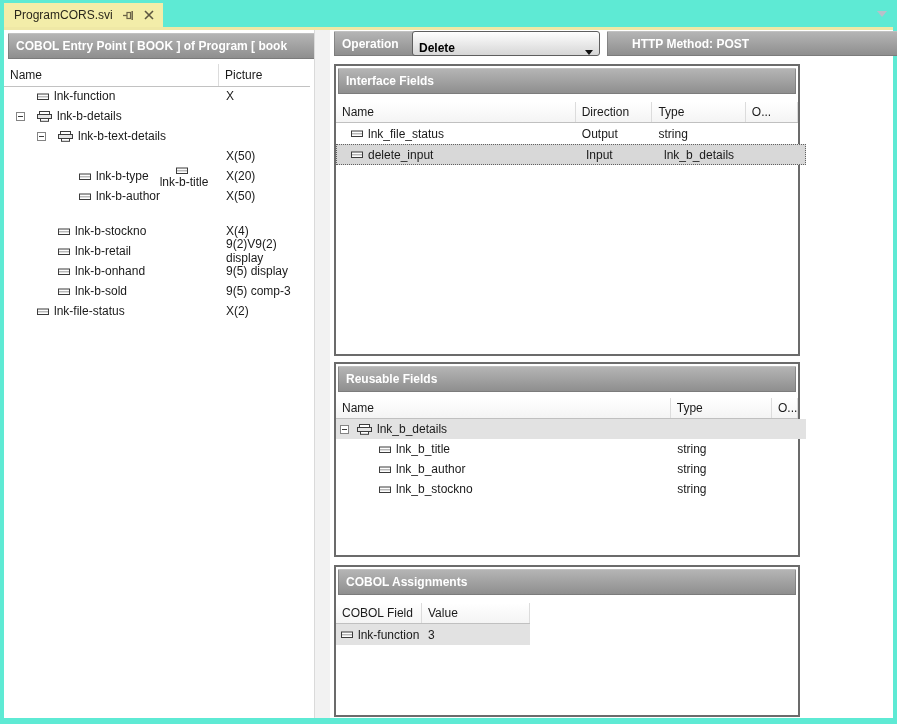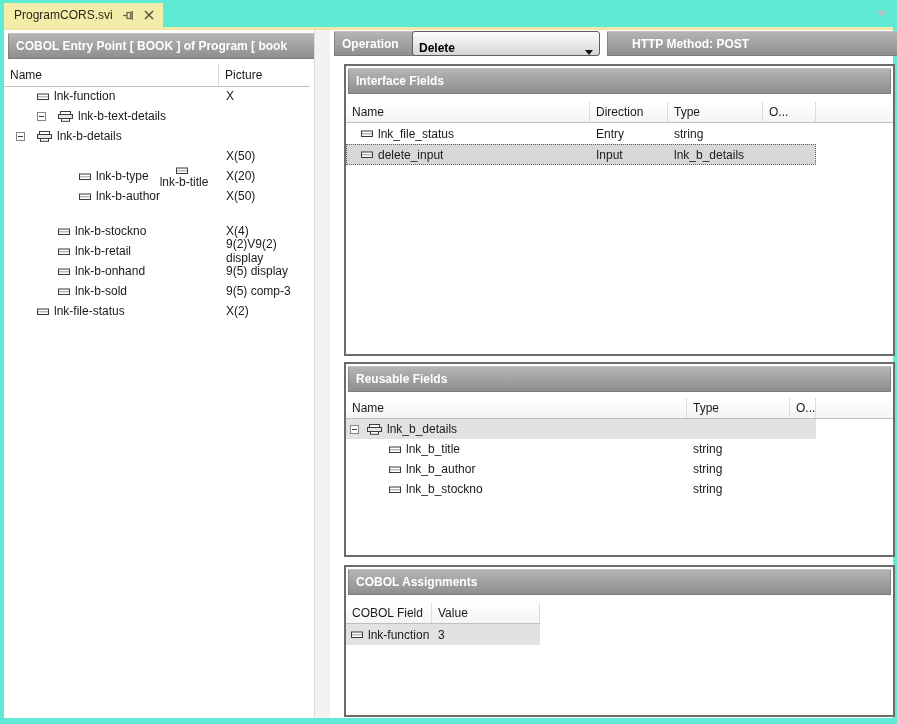--- a/index.html
+++ b/index.html
@@ -34,21 +34,21 @@
   .divider{position:absolute;left:310px;top:0;width:16px;height:688px;background:#F2F2F2;border-left:1px solid #dadada;}
   
   .right-pane{position:absolute;left:326px;top:0;width:563px;height:688px;background:#fff;}
   .op-label{position:absolute;left:4px;top:1px;width:72px;height:25px;}
   .combo{position:absolute;left:82px;top:1px;width:188px;height:25px;border:1px solid #5e5e5e;border-radius:3px;
          background:linear-gradient(#fefefe,#d6d6d6);display:flex;align-items:flex-end;padding:0 6px;
          font-weight:bold;color:#000;box-sizing:border-box;}
   .combo-arrow{margin-left:auto;width:0;height:0;border-left:4px solid transparent;
          border-right:4px solid transparent;border-top:5px solid #111;}
   .http-box{position:absolute;left:277px;top:1px;width:278px;height:25px;padding-left:25px;}
-  .section{position:absolute;left:4px;width:551px;border:2px solid #6B6B6B;background:#fff;box-sizing:border-box;margin-left:10px;}
+  .section{position:absolute;left:4px;width:466px;border:2px solid #6B6B6B;background:#fff;box-sizing:border-box;}
   .sec-if{top:34px;height:292px;}
   .sec-rf{top:332px;height:195px;}
   .sec-ca{top:535px;height:152px;}
   .sec-bar{height:26px;margin:2px;}
   .thead{display:flex;height:20px;align-items:center;border-bottom:1px solid #c0c0c0;background:linear-gradient(#ffffff,#f4f4f4);}
   .thead.mt8{margin-top:8px;} .thead.mt6{margin-top:6px;}
   .hcell{height:100%;display:flex;align-items:center;padding-left:6px;border-right:1px solid #dcdcdc;box-sizing:border-box;}
   .hcell.last{border-right:1px solid #dcdcdc;}
   .trow{display:flex;height:21px;align-items:center;position:relative;}
   .trow.h20{height:20px;}
@@ -100,51 +100,51 @@
             <span class="exp-slot"></span>
             <span class="node-icon">
               <svg width="14" height="9" viewBox="0 0 14 9">
                 <rect x="1.5" y="2" width="11" height="5.5" fill="#fdfdfd" stroke="#3c3c3c"></rect>
                 <line x1="2" y1="4.8" x2="12" y2="4.8" stroke="#9a9a9a"></line>
               </svg>
             </span>
             <span>lnk-function</span>
             <span class="pic-val">X</span>
           </div>
+          <div class="tree-row" style="padding-left: 12px;">
+            <span class="exp-slot">
+              <svg width="9" height="9" viewBox="0 0 9 9">
+                <rect x="0.5" y="0.5" width="8" height="8" fill="#ffffff" stroke="#848484"></rect>
+                <line x1="2" y1="4.5" x2="7" y2="4.5" stroke="#3c3c3c"></line>
+              </svg>
+            </span>
+            <span class="node-icon">
+              <svg width="17" height="11" viewBox="0 0 17 11">
+                <rect x="3.5" y="0.5" width="10" height="3.5" fill="#ffffff" stroke="#3c3c3c"></rect>
+                <rect x="1.5" y="3.5" width="14" height="4" fill="#e6e6e6" stroke="#3c3c3c"></rect>
+                <rect x="4.5" y="7.5" width="8" height="2.8" fill="#ffffff" stroke="#3c3c3c"></rect>
+              </svg>
+            </span>
+            <span>lnk-b-details</span>
+          </div>
           <div class="tree-row" style="padding-left: 33px;">
             <span class="exp-slot">
               <svg width="9" height="9" viewBox="0 0 9 9">
                 <rect x="0.5" y="0.5" width="8" height="8" fill="#ffffff" stroke="#848484"></rect>
                 <line x1="2" y1="4.5" x2="7" y2="4.5" stroke="#3c3c3c"></line>
               </svg>
             </span>
             <span class="node-icon">
               <svg width="17" height="11" viewBox="0 0 17 11">
                 <rect x="3.5" y="0.5" width="10" height="3.5" fill="#ffffff" stroke="#3c3c3c"></rect>
                 <rect x="1.5" y="3.5" width="14" height="4" fill="#e6e6e6" stroke="#3c3c3c"></rect>
                 <rect x="4.5" y="7.5" width="8" height="2.8" fill="#ffffff" stroke="#3c3c3c"></rect>
               </svg>
             </span>
             <span>lnk-b-text-details</span>
-          </div>
-          <div class="tree-row" style="padding-left: 12px;">
-            <span class="exp-slot">
-              <svg width="9" height="9" viewBox="0 0 9 9">
-                <rect x="0.5" y="0.5" width="8" height="8" fill="#ffffff" stroke="#848484"></rect>
-                <line x1="2" y1="4.5" x2="7" y2="4.5" stroke="#3c3c3c"></line>
-              </svg>
-            </span>
-            <span class="node-icon">
-              <svg width="17" height="11" viewBox="0 0 17 11">
-                <rect x="3.5" y="0.5" width="10" height="3.5" fill="#ffffff" stroke="#3c3c3c"></rect>
-                <rect x="1.5" y="3.5" width="14" height="4" fill="#e6e6e6" stroke="#3c3c3c"></rect>
-                <rect x="4.5" y="7.5" width="8" height="2.8" fill="#ffffff" stroke="#3c3c3c"></rect>
-              </svg>
-            </span>
-            <span>lnk-b-details</span>
           </div>
           <div class="tree-row" style="padding-left: 54px; flex-direction: column;">
             <span class="exp-slot"></span>
             <span class="node-icon">
               <svg width="14" height="9" viewBox="0 0 14 9">
                 <rect x="1.5" y="2" width="11" height="5.5" fill="#fdfdfd" stroke="#3c3c3c"></rect>
                 <line x1="2" y1="4.8" x2="12" y2="4.8" stroke="#9a9a9a"></line>
               </svg>
             </span>
             <span>lnk-b-title</span>
@@ -253,21 +253,21 @@
             <div class="trow">
               <div class="cell if-name" style="padding-left: 14px;">
                 <span class="node-icon">
                   <svg width="14" height="9" viewBox="0 0 14 9">
                     <rect x="1.5" y="2" width="11" height="5.5" fill="#fdfdfd" stroke="#3c3c3c"></rect>
                     <line x1="2" y1="4.8" x2="12" y2="4.8" stroke="#9a9a9a"></line>
                   </svg>
                 </span>
                 <span>lnk_file_status</span>
               </div>
-              <div class="cell if-dir">Entry</div>
+              <div class="cell if-dir">Output</div>
               <div class="cell if-type">string</div>
               <div class="cell if-o"></div>
             </div>
             <div class="trow">
               <div class="trow row-sel-focus sel-limit" style="height: 100%;">
                 <div class="cell if-name" style="padding-left: 14px;">
                   <span class="node-icon">
                     <svg width="14" height="9" viewBox="0 0 14 9">
                       <rect x="1.5" y="2" width="11" height="5.5" fill="#fdfdfd" stroke="#3c3c3c"></rect>
                       <line x1="2" y1="4.8" x2="12" y2="4.8" stroke="#9a9a9a"></line>

